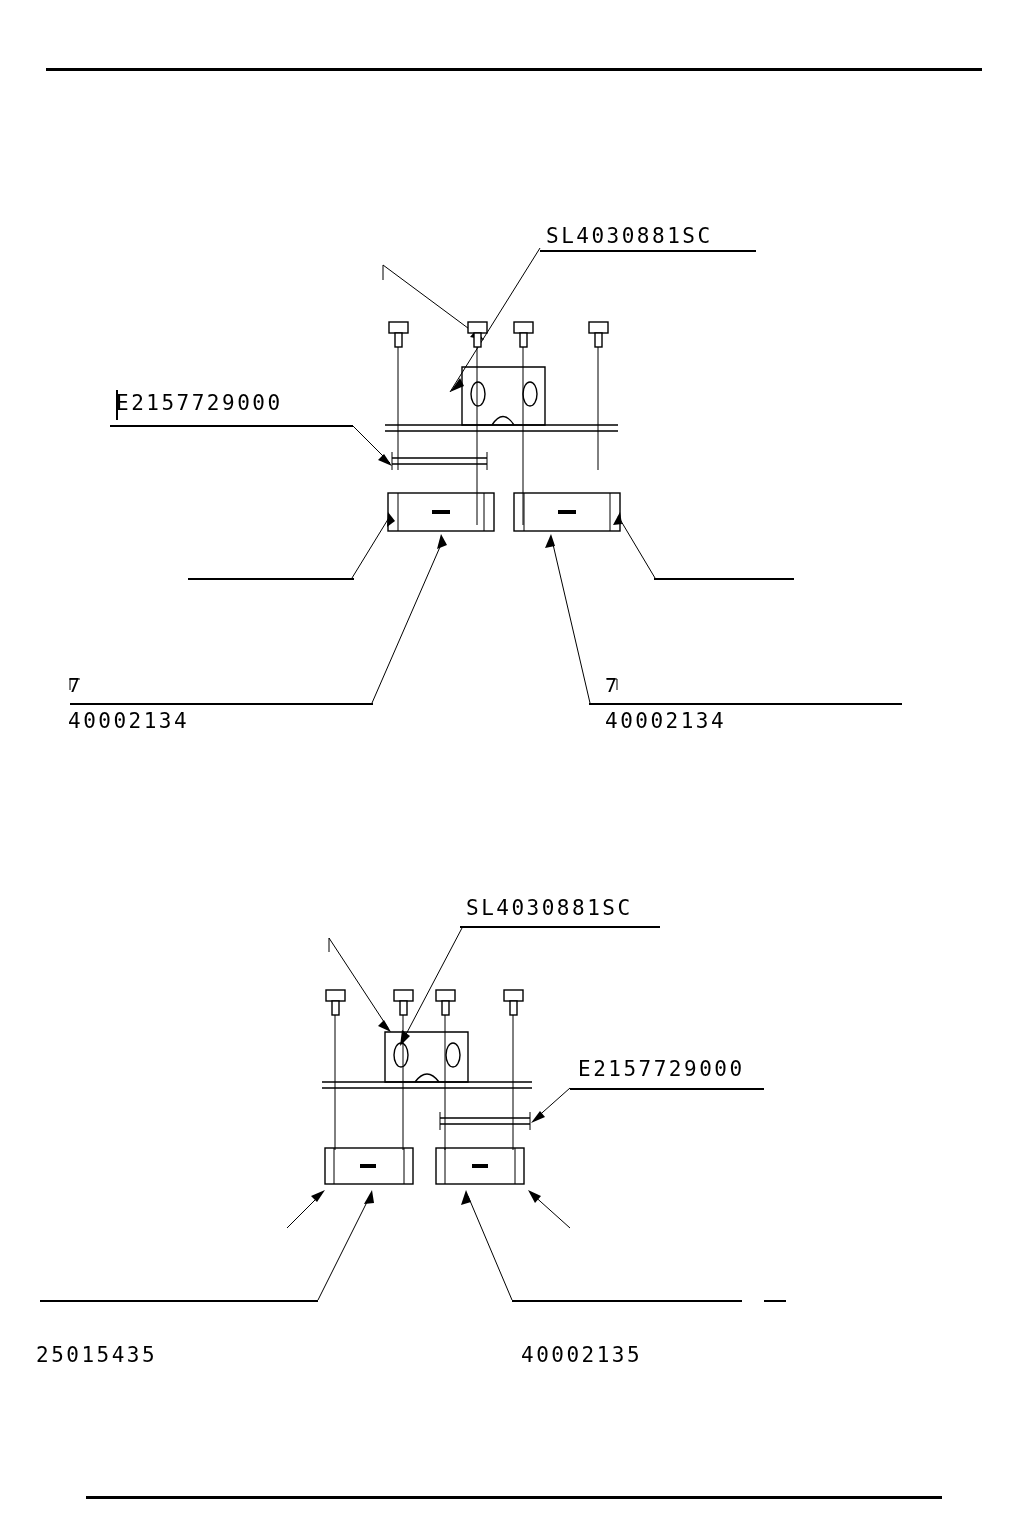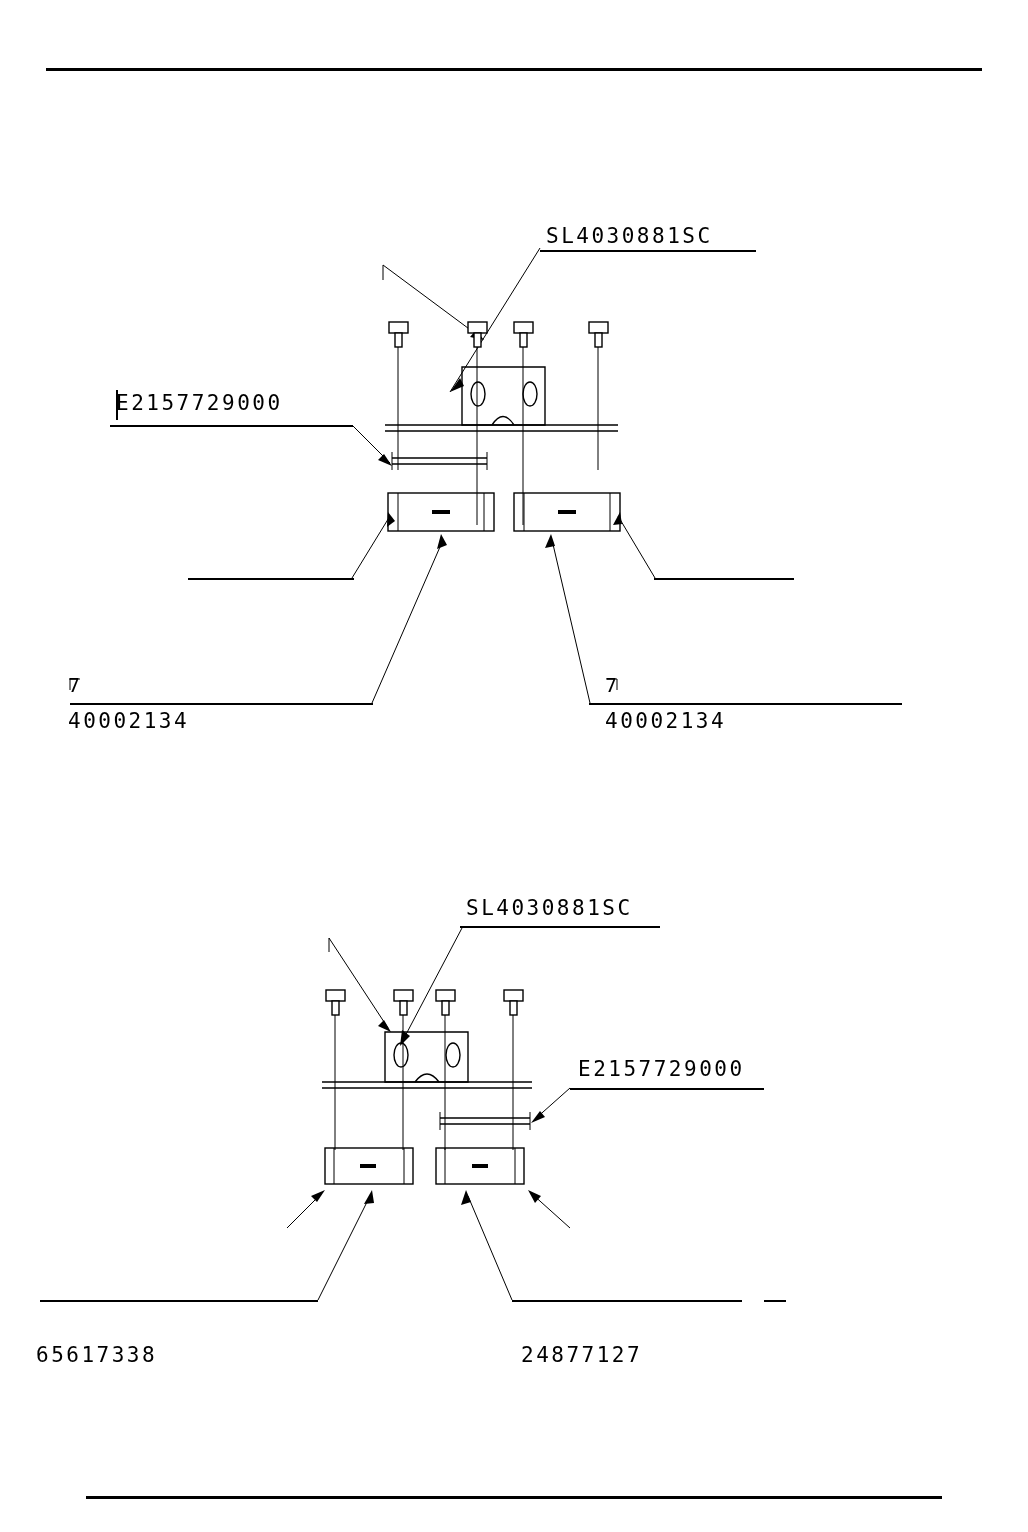--- a/index.html
+++ b/index.html
@@ -237,17 +237,17 @@
     <div class="label" style="left:466px; top:898px;">SL4030881SC</div>
     <div class="leader" style="left:460px; top:926px; width:200px;"></div>
 
     <div class="label" style="left:578px; top:1059px;">E2157729000</div>
     <div class="leader" style="left:570px; top:1088px; width:194px;"></div>
 
     <div class="leader" style="left:40px; top:1300px; width:278px;"></div>
     <div class="leader" style="left:512px; top:1300px; width:230px;"></div>
     <div class="leader" style="left:764px; top:1300px; width:22px;"></div>
 
-    <div class="label" style="left:36px; top:1345px;">65617338</div>
-    <div class="label" style="left:521px; top:1345px;">24877127</div>
+    <div class="label" style="left:36px; top:1345px;">25015435</div>
+    <div class="label" style="left:521px; top:1345px;">40002135</div>
   </div>
 
 </div>
 
 </body></html>

